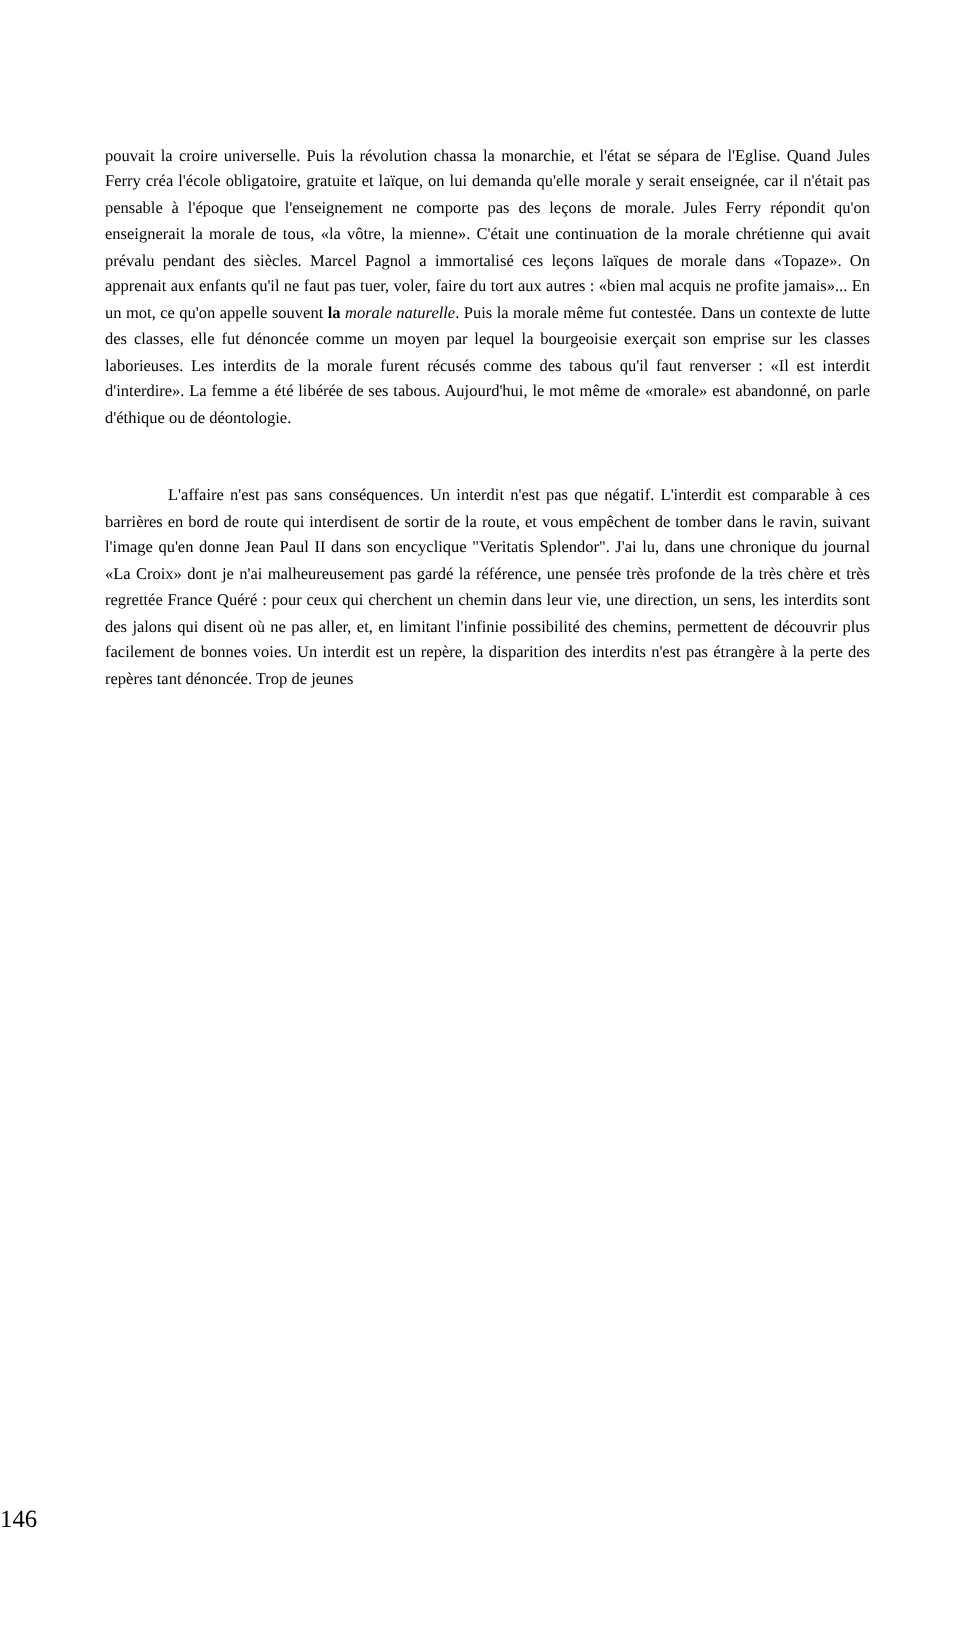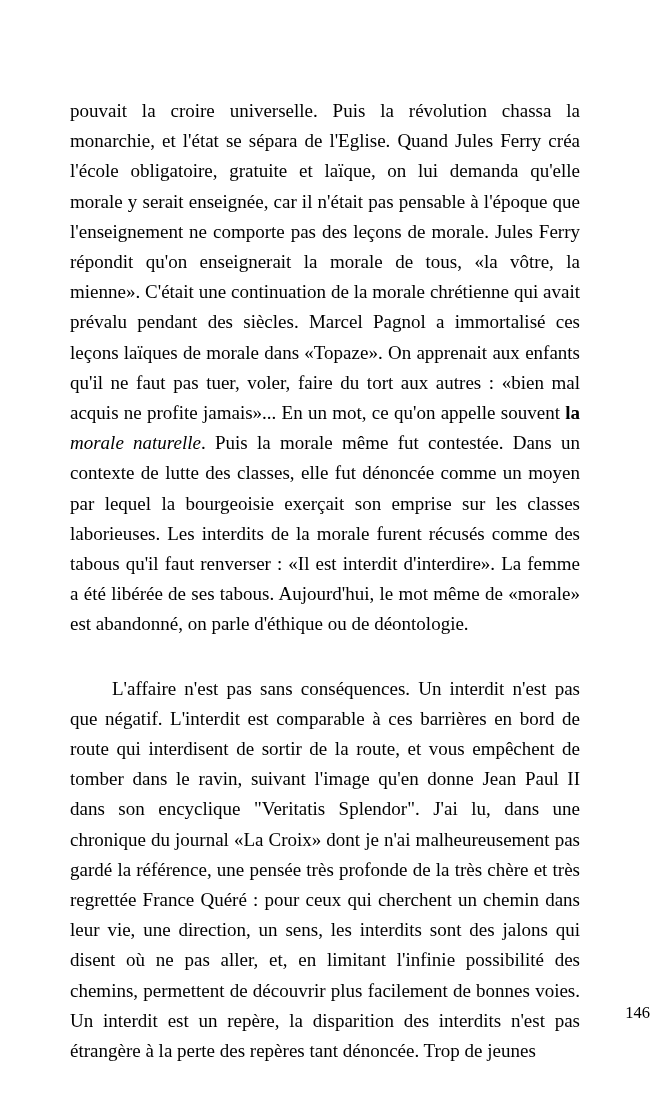--- a/index.html
+++ b/index.html
@@ -17,21 +17,21 @@
   .page {
     position: absolute;
     left: 0;
     top: 0;
     width: 650px;
     height: 1093px;
     box-sizing: border-box;
     padding: 96px 70px 40px 70px;
   }
   .body-text {
-    font-size: 19px;
+    font-size: 11px;
     line-height: 1.59;
     text-align: justify;
     text-justify: inter-word;
     hyphens: none;
   }
   .para {
     margin: 0;
     text-align: justify;
   }
   .para + .para {
@@ -44,21 +44,21 @@
     font-weight: bold;
   }
   .italic {
     font-style: italic;
   }
   .page-number {
     position: absolute;
     left: 0;
     right: 0;
     top: 1003px;
-    text-align: right;
+    text-align: left;
     font-size: 16.5px;
   }
 </style>
 </head>
 <body>
 
 <div class="page">
   <div class="body-text">
 
     <p class="para">

